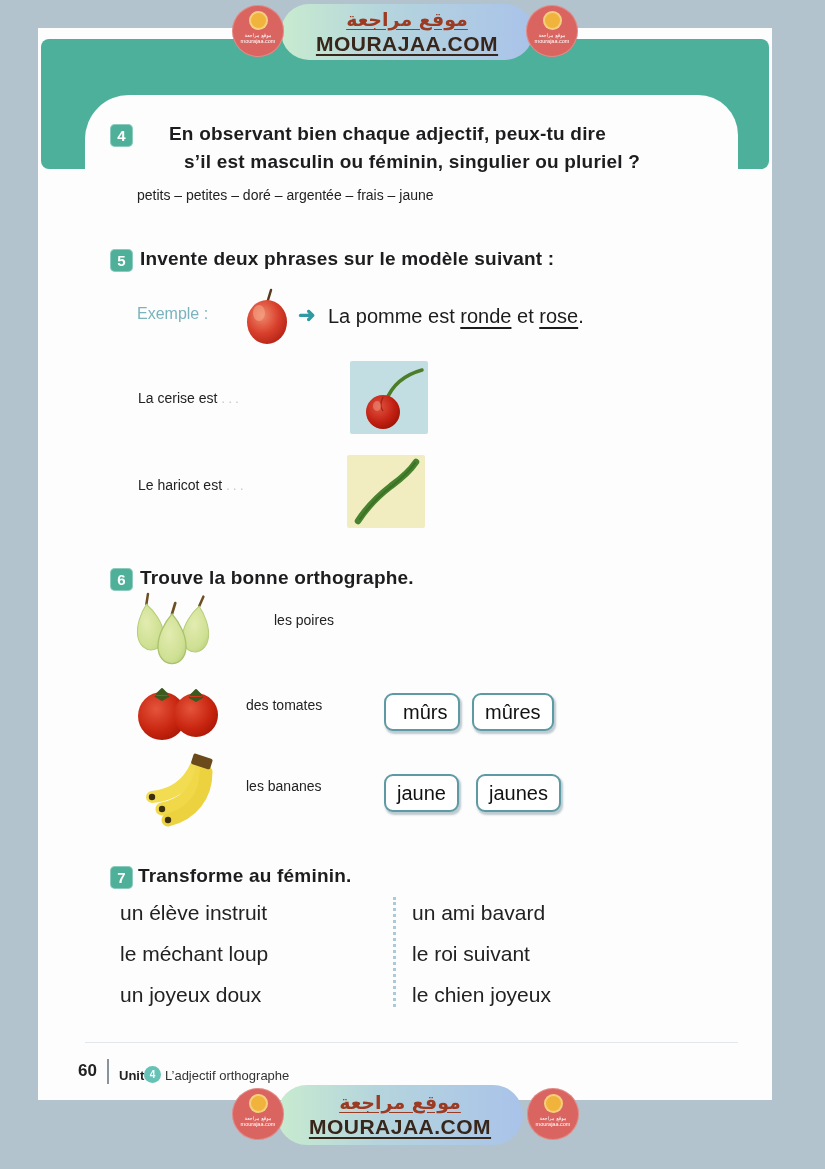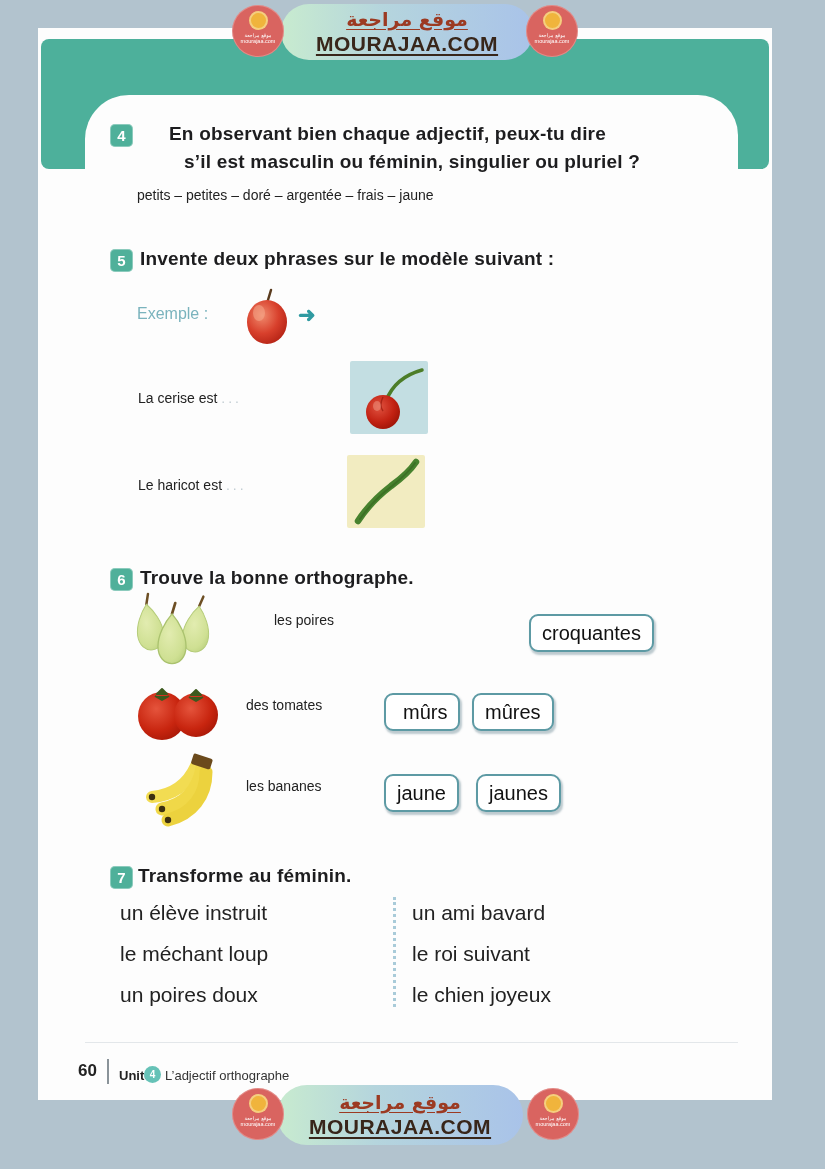--- a/index.html
+++ b/index.html
@@ -80,20 +80,21 @@
           <stop offset="100%" stop-color="#b01f12"></stop>
       </radialGradient>
     </defs>
     <path d="M28 12 L31 2" stroke="#5a3b1e" stroke-width="2.5" fill="none" stroke-linecap="round"></path>
     <ellipse cx="27" cy="34" rx="20" ry="22" fill="url(#gApple)"></ellipse>
     <ellipse cx="19" cy="25" rx="6" ry="8" fill="#f6a98d" opacity="0.55"></ellipse>
   </svg>
 
   <div class="arrow" style="left:298px;top:303px;">➜</div>
 
+  <div class="sentence" style="left:328px;top:305px;"><span>La pomme est </span><span class="u">ronde</span><span> et </span><span class="u">rose</span><span>.</span></div>
 
   <div class="body-text" style="left:138px;top:390px;"><span>La cerise est</span> <span class="dots">...</span></div>
 
   <div class="tile tile-cherry" style="left:350px;top:361px;">
     <svg width="78" height="73" viewBox="0 0 78 73">
       <path d="M36 40 C42 24 54 14 72 9" stroke="#4c7d28" stroke-width="3.5" fill="none" stroke-linecap="round"></path>
       <defs>
         <radialGradient id="gCherry" cx="38%" cy="35%" r="75%">
           <stop offset="0%" stop-color="#e05340"></stop>
             <stop offset="60%" stop-color="#c22112"></stop>
@@ -133,21 +134,20 @@
     <g transform="translate(74,42) rotate(7)">
       <path d="M0 -26 L3 -36" stroke="#6d4f24" stroke-width="2.5" stroke-linecap="round"></path>
       <path d="M0,-26 C7,-18 13,-6 13,4 C13,14 7,20 0,20 C-7,20 -13,14 -13,4 C-13,-6 -7,-18 0,-26 Z" fill="url(#gPear)" stroke="#b5cc79" stroke-width="1"></path>
     </g>
     <g transform="translate(50,52) scale(1.08)">
       <path d="M0 -26 L3 -36" stroke="#6d4f24" stroke-width="2.5" stroke-linecap="round"></path>
       <path d="M0,-26 C7,-18 13,-6 13,4 C13,14 7,20 0,20 C-7,20 -13,14 -13,4 C-13,-6 -7,-18 0,-26 Z" fill="url(#gPear)" stroke="#aac26e" stroke-width="1.2"></path>
     </g>
   </svg>
   <div class="body-text" style="left:274px;top:612px;">les poires</div>
-  <div class="opt-btn" style="left:529px;top:614px;">croquantes</div>
 
   <svg class="abs" style="left:133px;top:686px;" width="90" height="56" viewBox="0 0 90 56">
     <defs>
       <radialGradient id="gTom" cx="38%" cy="35%" r="78%">
         <stop offset="0%" stop-color="#e5543c"></stop>
           <stop offset="60%" stop-color="#c8250f"></stop>
           <stop offset="100%" stop-color="#a01505"></stop>
       </radialGradient>
     </defs>
     <circle cx="29" cy="30" r="24" fill="url(#gTom)"></circle>
@@ -163,28 +163,28 @@
     <path d="M60 14 C52 32 38 43 16 45" stroke="#f2dc52" stroke-width="12" fill="none" stroke-linecap="round"></path>
     <path d="M66 16 C62 38 48 53 26 57" stroke="#f0d848" stroke-width="13" fill="none" stroke-linecap="round"></path>
     <path d="M70 20 C70 44 56 62 32 68" stroke="#ecd23e" stroke-width="13" fill="none" stroke-linecap="round"></path>
     <rect x="56" y="4" width="20" height="11" rx="2" fill="#6b4a1c" transform="rotate(18 66 9)"></rect>
     <circle cx="16" cy="45" r="3.2" fill="#3c2f10"></circle>
     <circle cx="26" cy="57" r="3.2" fill="#3c2f10"></circle>
     <circle cx="32" cy="68" r="3.2" fill="#3c2f10"></circle>
   </svg>
   <div class="body-text" style="left:246px;top:778px;">les bananes</div>
   <div class="opt-btn" style="left:384px;top:774px;">jaune</div>
-  <div class="opt-btn" style="left:476px;top:774px;border-radius:10px;">jaunes</div>
+  <div class="opt-btn" style="left:476px;top:774px;">jaunes</div>
 
   <div class="badge" style="left:110px;top:866px;">7</div>
   <div class="h-bold" style="left:138px;top:865px;width:400px;">Transforme au féminin.</div>
 
   <div class="col-item" style="left:120px;top:901px;">un élève instruit</div>
   <div class="col-item" style="left:120px;top:942px;">le méchant loup</div>
-  <div class="col-item" style="left:120px;top:983px;">un poires doux</div>
+  <div class="col-item" style="left:120px;top:983px;">un joyeux doux</div>
 
   <div class="dotted-sep"></div>
 
   <div class="col-item" style="left:412px;top:901px;">un ami bavard</div>
   <div class="col-item" style="left:412px;top:942px;">le roi suivant</div>
   <div class="col-item" style="left:412px;top:983px;">le chien joyeux</div>
 
   <div class="footer-rule"></div>
   <div class="footer-page">60</div>
   <div class="footer-div"></div>

